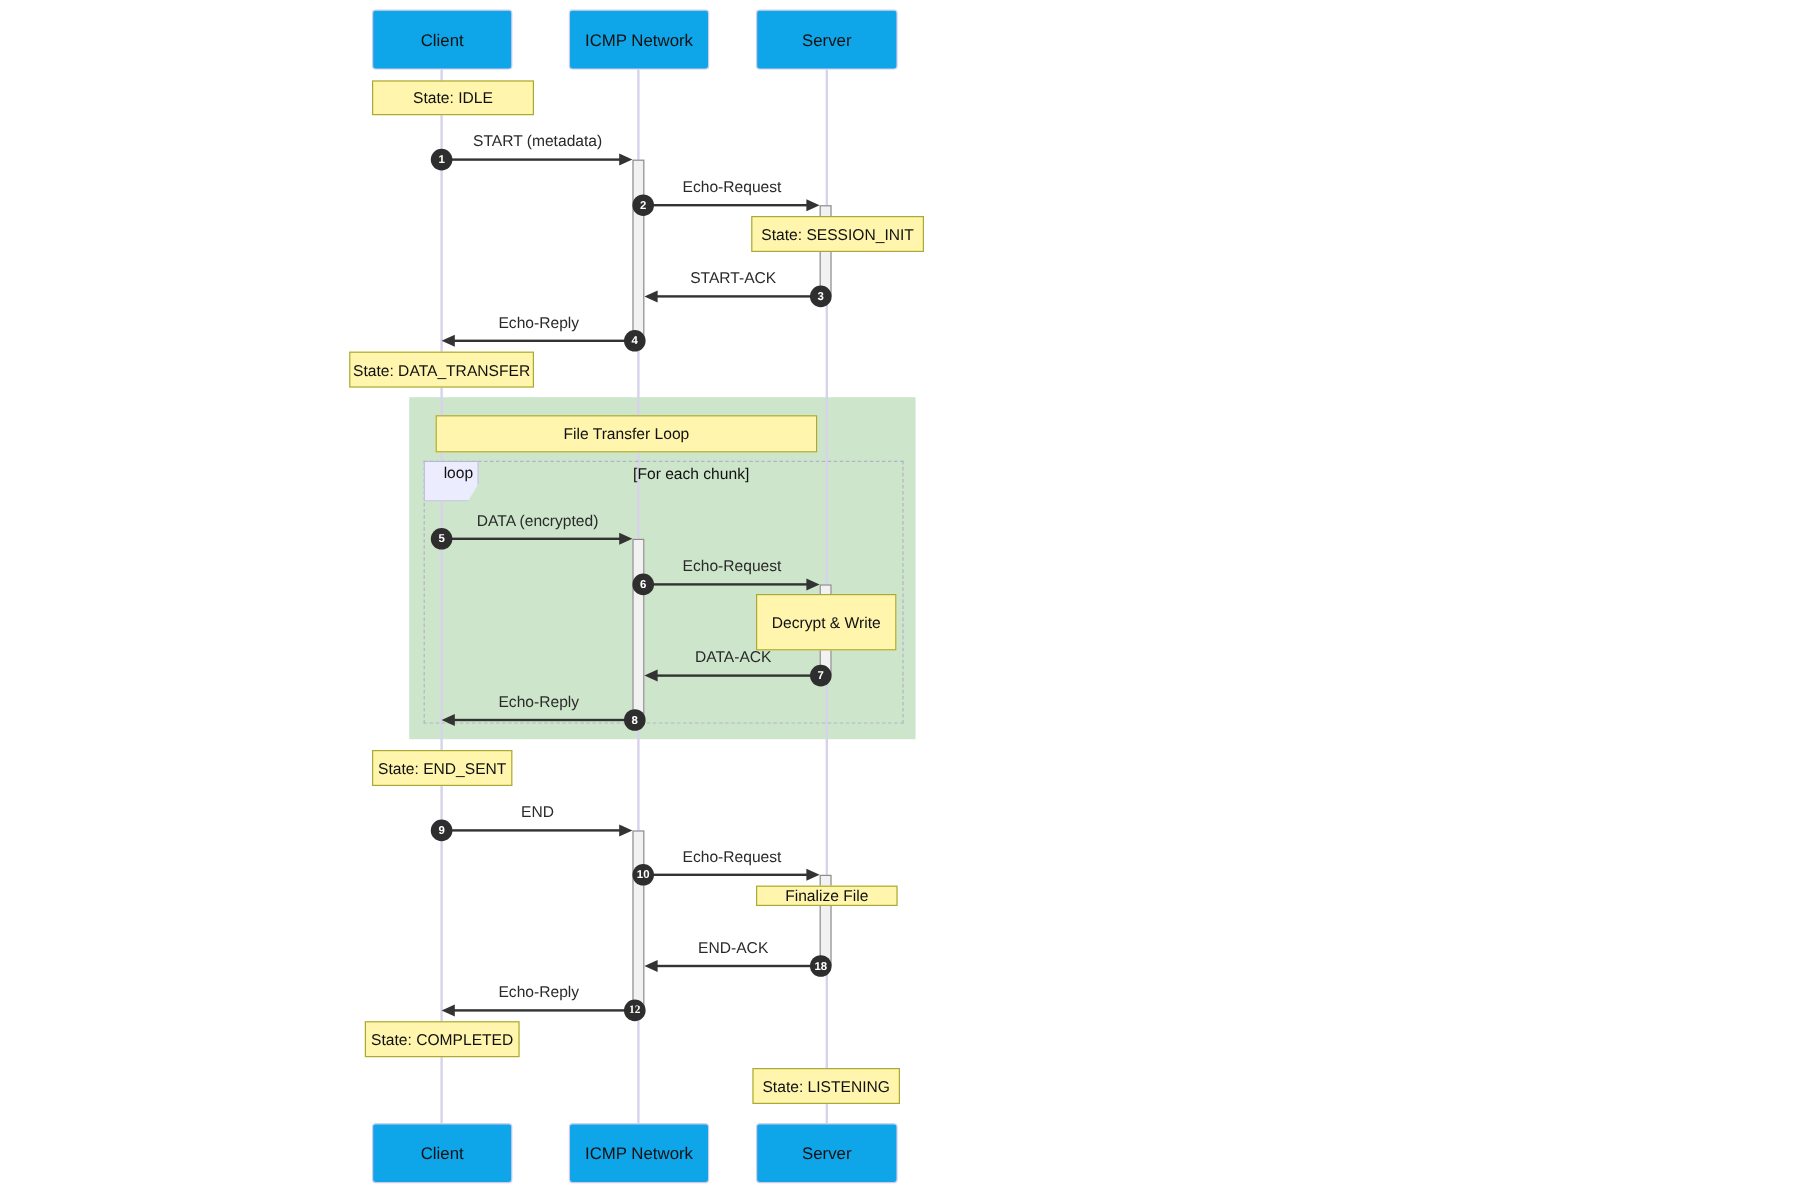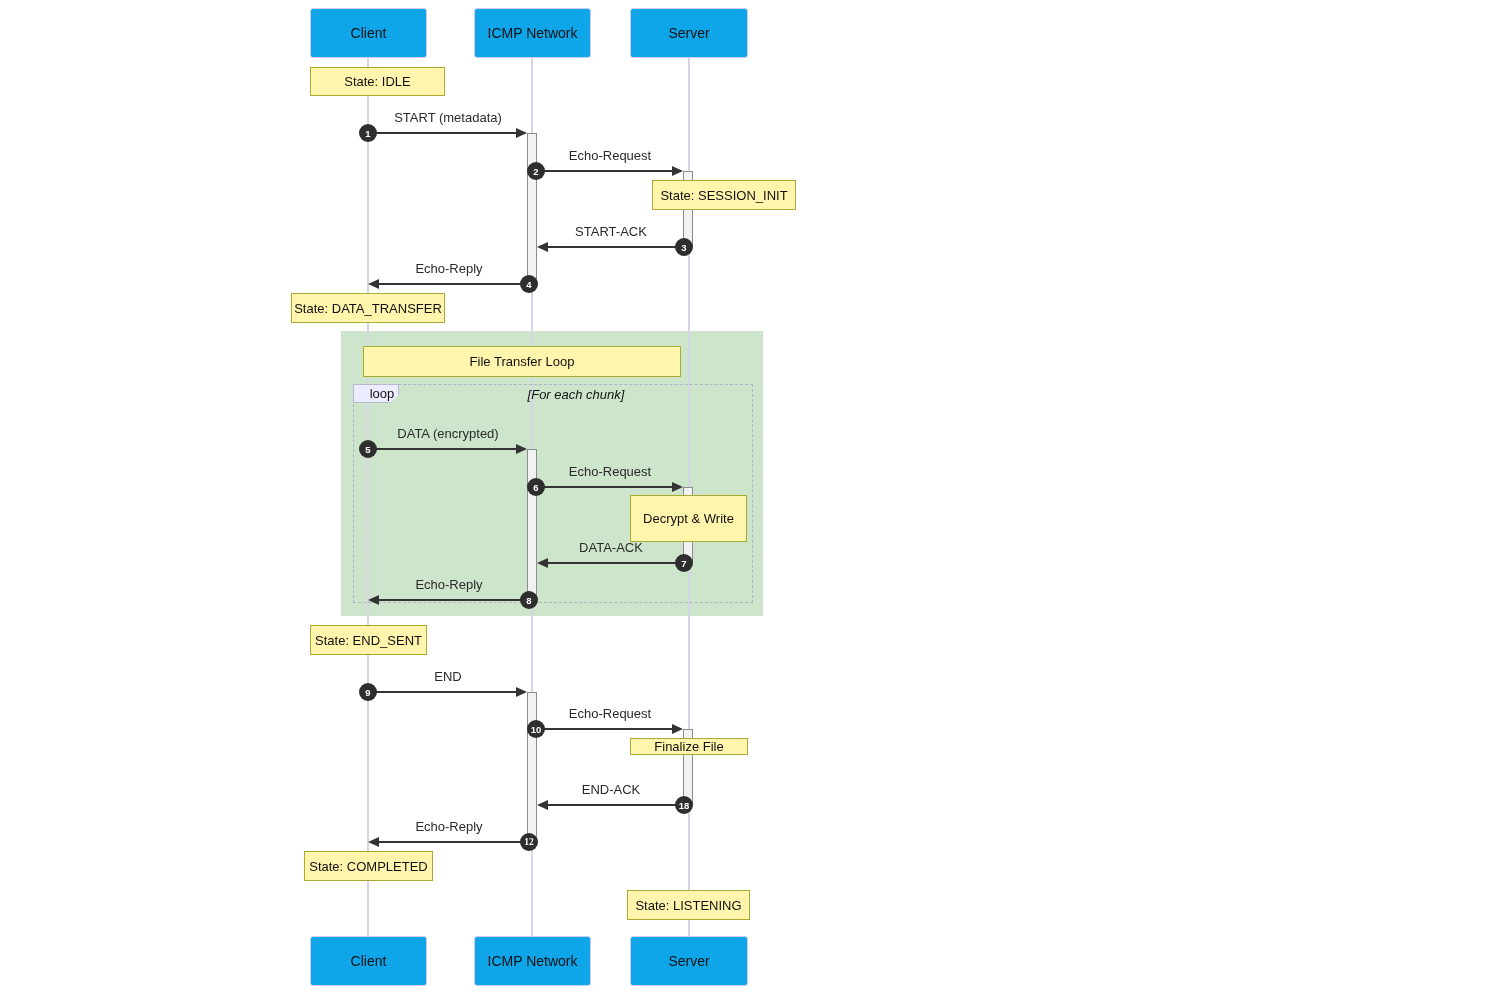--- a/index.html
+++ b/index.html
@@ -140,40 +140,40 @@
 
 <div class="canvas">
 
   <div class="loop-bg" style="left:341px; top:331px; width:422px; height:285px;"></div>
 
   <div class="lifeline" style="left:367px; top:58px; height:878px;"></div>
   <div class="lifeline" style="left:531px; top:58px; height:878px;"></div>
   <div class="lifeline" style="left:688px; top:58px; height:878px;"></div>
 
   <div class="loop-frame" style="left:353px; top:384px; width:400px; height:219px;"></div>
-  <div class="loop-tag" style="left:353px; top:384px; width:46px; height:19px;padding-left:12px;">loop</div>
-  <div class="loop-condition" style="left:496px; top:387px; width:160px;font-style:italic;">[For each chunk]</div>
+  <div class="loop-tag" style="left:353px; top:384px; width:46px; height:34px;padding-left:12px;">loop</div>
+  <div class="loop-condition" style="left:496px; top:387px; width:160px;">[For each chunk]</div>
 
   <div class="activation" style="left:527px; top:133px; height:152px;"></div>
   <div class="activation" style="left:683px; top:171px; height:76px;"></div>
   <div class="activation" style="left:527px; top:449px; height:152px;"></div>
   <div class="activation" style="left:683px; top:487px; height:76px;"></div>
   <div class="activation" style="left:527px; top:692px; height:151px;"></div>
   <div class="activation" style="left:683px; top:729px; height:76px;"></div>
 
   <div class="actor-box" style="left:310px; top:8px;">Client</div>
   <div class="actor-box" style="left:474px; top:8px;">ICMP Network</div>
   <div class="actor-box" style="left:630px; top:8px; width:118px;">Server</div>
 
   <div class="actor-box" style="left:310px; top:936px;">Client</div>
   <div class="actor-box" style="left:474px; top:936px;">ICMP Network</div>
   <div class="actor-box" style="left:630px; top:936px; width:118px;">Server</div>
 
   <div class="note" style="left:310px; top:67px; width:135px; height:29px;">State: IDLE</div>
-  <div class="note" style="left:652px; top:180px; width:144px; height:30px;">State: SESSION_INIT</div>
+  <div class="note" style="left:626px; top:180px; width:144px; height:30px;">State: SESSION_INIT</div>
   <div class="note" style="left:291px; top:293px; width:154px; height:30px;">State: DATA_TRANSFER</div>
   <div class="note" style="left:363px; top:346px; width:318px; height:31px;">File Transfer Loop</div>
   <div class="note" style="left:630px; top:495px; width:117px; height:47px;">Decrypt &amp; Write</div>
   <div class="note" style="left:310px; top:625px; width:117px; height:30px;">State: END_SENT</div>
   <div class="note" style="left:630px; top:738px; width:118px; height:17px;">Finalize File</div>
   <div class="note" style="left:304px; top:851px; width:129px; height:30px;">State: COMPLETED</div>
   <div class="note" style="left:627px; top:890px; width:123px; height:30px;">State: LISTENING</div>
 
   <div class="msg-label" style="left:368px; top:110px;">START (metadata)</div>
   <div class="msg-line" style="left:368px; top:132px; width:150px;"></div>

